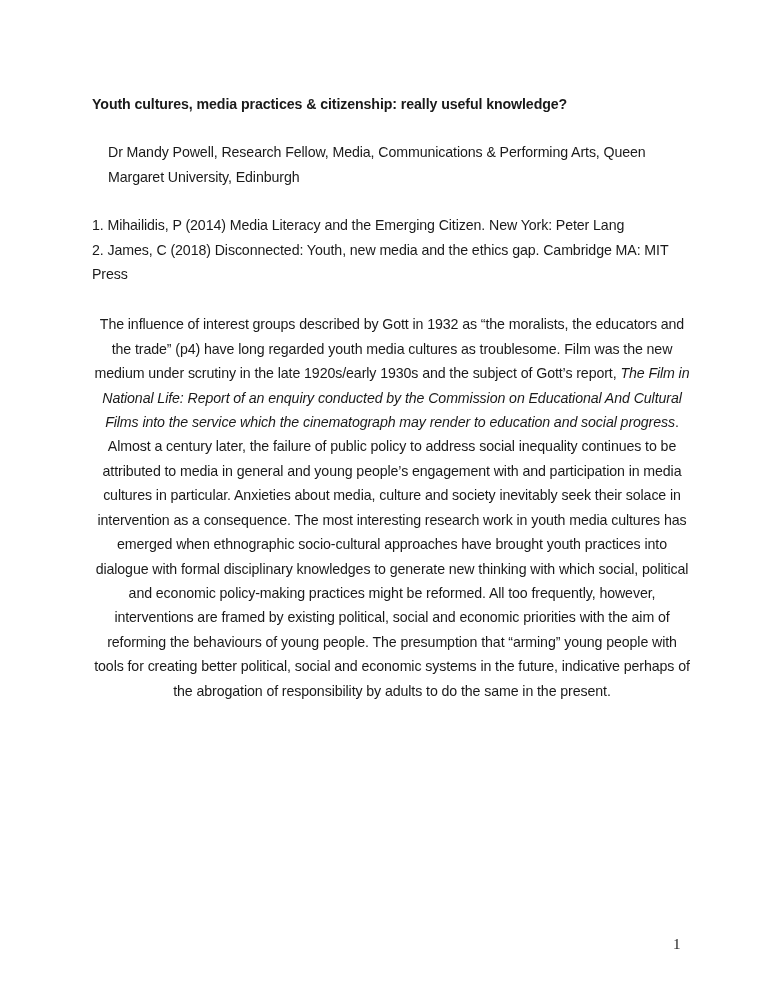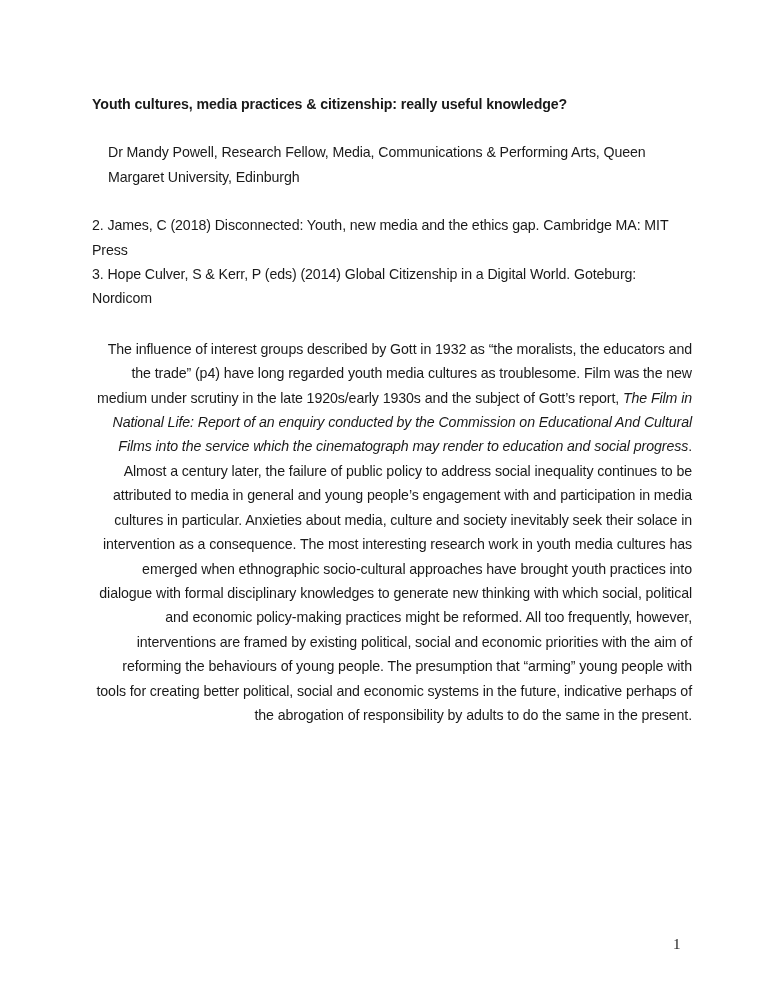--- a/index.html
+++ b/index.html
@@ -45,21 +45,21 @@
       margin-top: 24px;
       padding: 0;
       list-style: none;
     }
     .refs li {
       margin: 0;
     }
     .body-text {
       margin: 0;
       margin-top: 26px;
-      text-align: right;
+      text-align: center;
     }
     .body-text em {
       font-style: italic;
     }
     .page-number {
       position: absolute;
       left: 673px;
       top: 936px;
       font-family: "Liberation Serif", "DejaVu Serif", serif;
       font-size: 15px;
@@ -67,19 +67,19 @@
     }
   </style>
 </head>
 <body>
 
 <div class="page">
   <div class="content">
     <p class="title">Youth cultures, media practices &amp; citizenship: really useful knowledge?</p>
     <p class="author">Dr Mandy Powell, Research Fellow, Media, Communications &amp; Performing Arts, Queen Margaret University, Edinburgh</p>
     <ul class="refs">
+      <li>1. Mihailidis, P (2014) Media Literacy and the Emerging Citizen. New York: Peter Lang</li>
       <li>2. James, C (2018) Disconnected: Youth, new media and the ethics gap. Cambridge MA: MIT Press</li>
-      <li>3. Hope Culver, S &amp; Kerr, P (eds) (2014) Global Citizenship in a Digital World. Goteburg: Nordicom</li>
     </ul>
     <p class="body-text"><span>The influence of interest groups described by Gott in 1932 as “the moralists, the educators and the trade” (p4) have long regarded youth media cultures as troublesome.  Film was the new medium under scrutiny in the late 1920s/early 1930s and the subject of Gott’s report, </span><em>The Film in National Life: Report of an enquiry conducted by the Commission on Educational And Cultural Films into the service which the cinematograph may render to education and social progress</em><span>.  Almost a century later, the failure of public policy to address social inequality continues to be attributed to media in general and young people’s engagement with and participation in media cultures in particular.  Anxieties about media, culture and society inevitably seek their solace in intervention as a consequence.  The most interesting research work in youth media cultures has emerged when ethnographic socio-cultural approaches have brought youth practices into dialogue with formal disciplinary knowledges to generate new thinking with which social, political and economic policy-making practices might be reformed.  All too frequently, however, interventions are framed by existing political, social and economic priorities with the aim of reforming the behaviours of young people.  The presumption that “arming” young people with tools for creating better political, social and economic systems in the future, indicative perhaps of the abrogation of responsibility by adults to do the same in the present.</span></p>
   </div>
   <div class="page-number">1</div>
 </div>
 
 </body></html>

